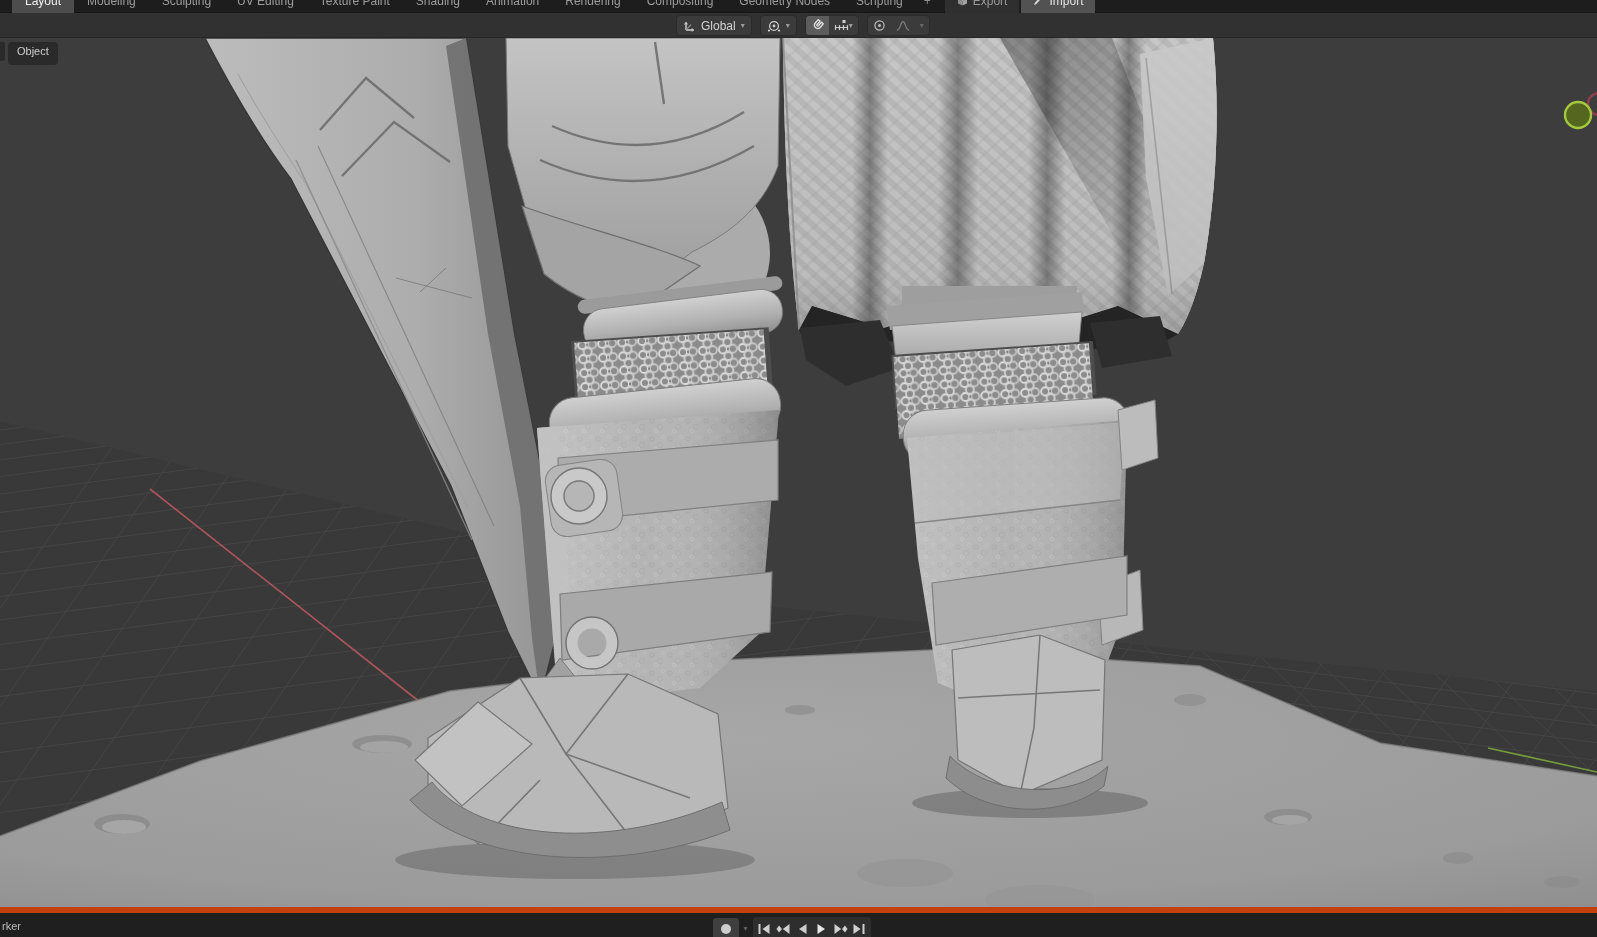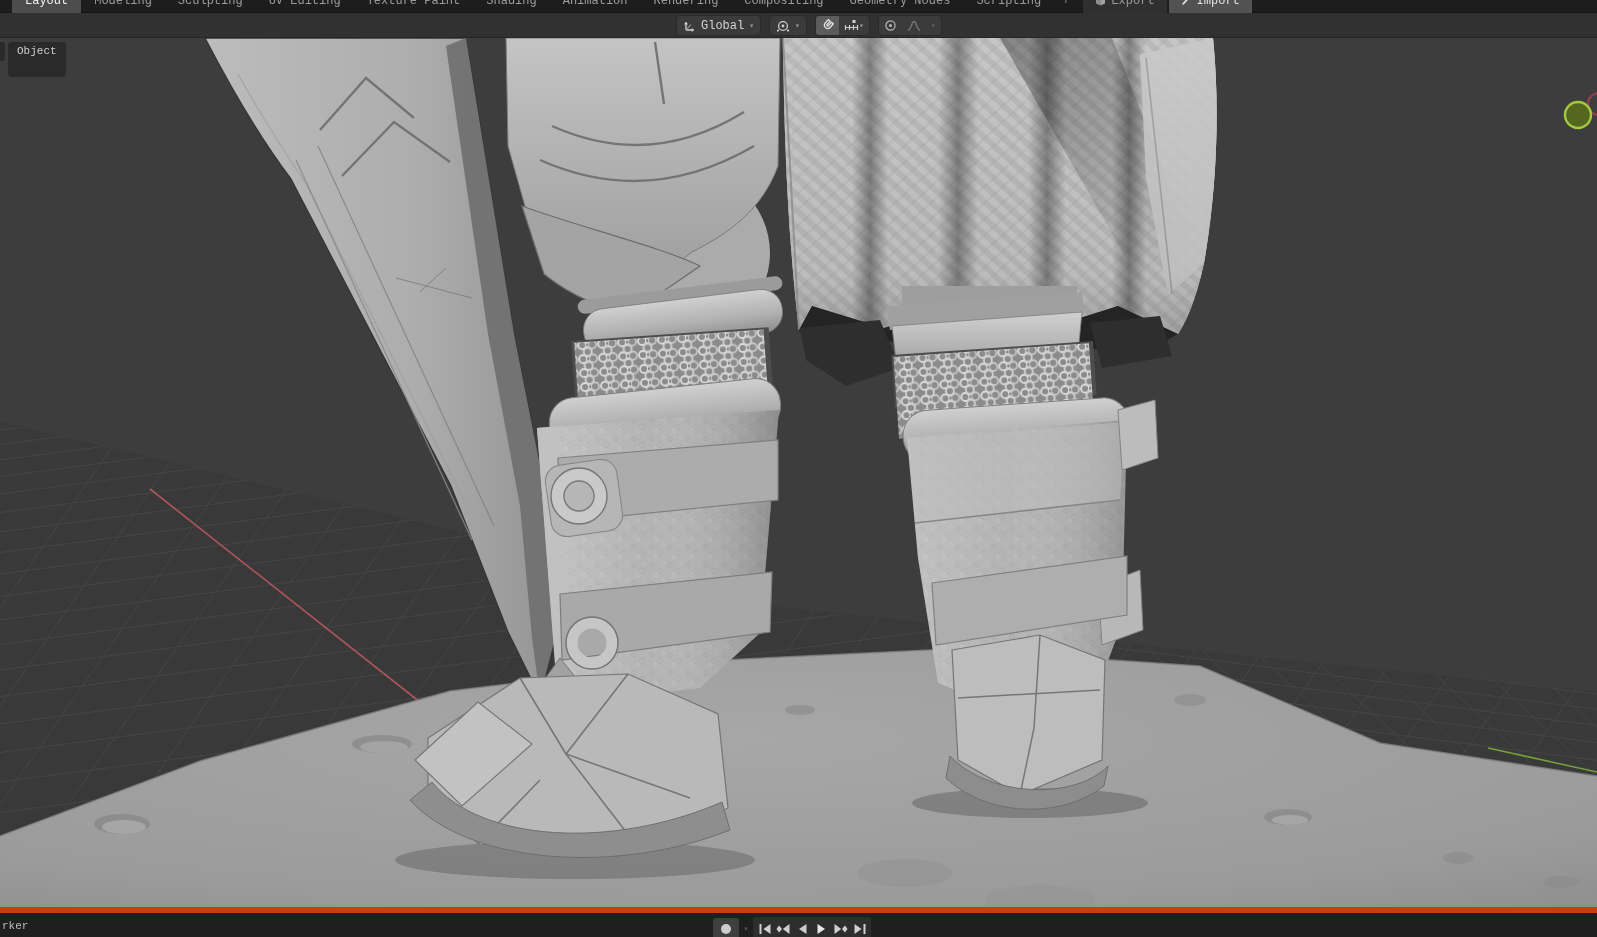--- a/index.html
+++ b/index.html
@@ -1,17 +1,17 @@
 <!DOCTYPE html>
 <html><head>
 <meta charset="utf-8">
 <style>
   html,body{margin:0;padding:0;background:#000;}
   #app{position:relative;width:1597px;height:937px;overflow:hidden;
-       font-family:Liberation Mono, monospace;
+       font-family:Liberation Sans, sans-serif;
        background:#3d3d3d;-webkit-font-smoothing:antialiased;}
 
   
   .topbar{position:absolute;top:0;left:0;right:0;height:13px;background:#1d1d1d;
           overflow:hidden;z-index:30;box-shadow:inset 0 -1px 0 #141414;}
   .tabs{position:absolute;top:-12px;left:12px;display:flex;align-items:center;height:25px;}
   .tab{height:25px;line-height:26px;padding:0 13px;font-size:12px;color:#9d9d9d;
        border-radius:5px 5px 0 0;white-space:nowrap;}
   .tab.active{background:#4d4d4d;color:#f1f1f1;}
   .tab.addtab{padding:0 8px;color:#8f8f8f;}
@@ -30,21 +30,21 @@
   .vgroup{display:flex;align-items:center;background:#3b3b3b;border:1px solid #2a2a2a;
           border-radius:4px;height:19px;overflow:hidden;}
   .vbtn{display:flex;align-items:center;justify-content:center;height:19px;padding:0 5px;}
   .vbtn.on{background:#5c5c5c;}
   .chev{font-size:8px;color:#9c9c9c;line-height:1;}
   .dim{opacity:.45;}
 
   
   .viewport{position:absolute;top:38px;left:0;right:0;bottom:30px;background:#3d3d3d;overflow:hidden;}
   .viewport svg{display:block;}
-  .modePill{position:absolute;left:8px;top:4px;height:35px;line-height:19px;padding:0 9px;
+  .modePill{position:absolute;left:8px;top:4px;height:23px;line-height:19px;padding:0 9px;
             background:rgba(40,40,40,.92);border-radius:4px;color:#cfcfcf;font-size:11px;z-index:5;}
   .modeSliver{position:absolute;left:0;top:4px;width:5px;height:19px;background:rgba(40,40,40,.92);
               border-radius:0 3px 3px 0;z-index:5;}
 
   
   .timeline{position:absolute;left:0;right:0;bottom:0;height:30px;background:#1f1f1f;
             border-top:6px solid #c2410c;box-sizing:border-box;z-index:30;}
   .markerLbl{position:absolute;left:2px;top:7px;font-size:11px;color:#bdbdbd;}
   .transport{position:absolute;left:50%;margin-left:-86px;top:4px;display:flex;align-items:center;gap:5px;}
   .recbtn{width:26px;height:21px;background:#3f3f3f;border-radius:3px;display:flex;

